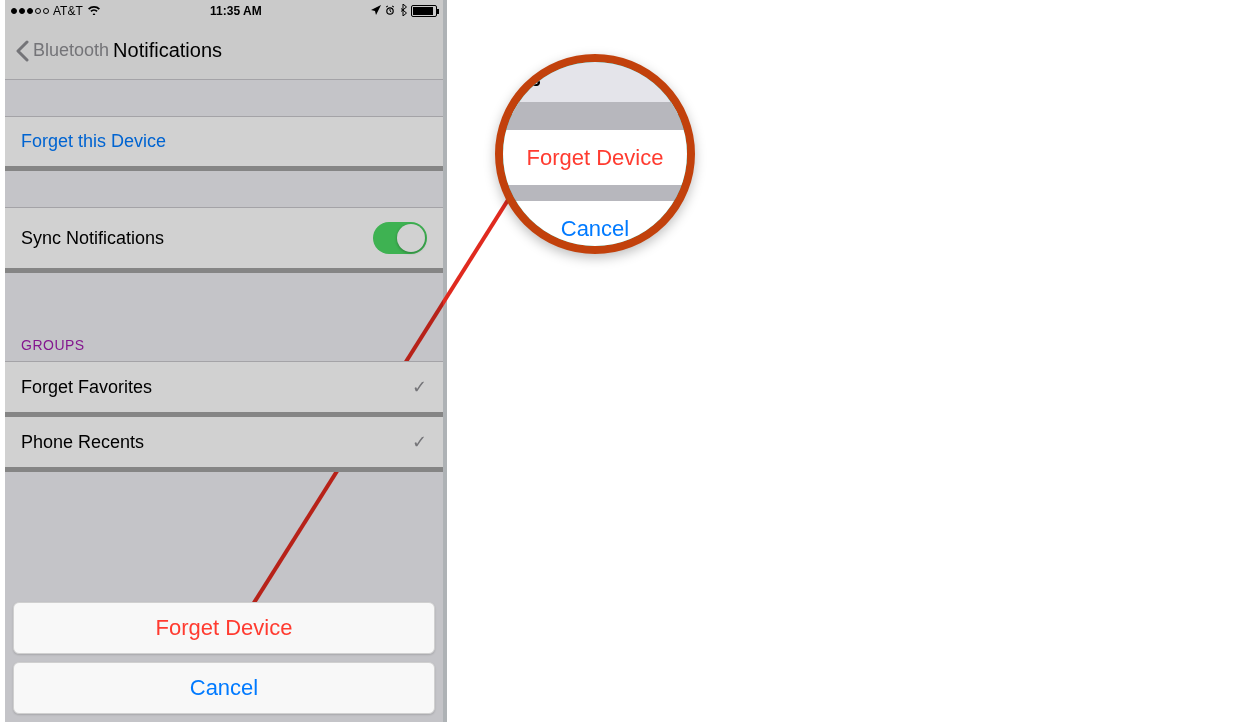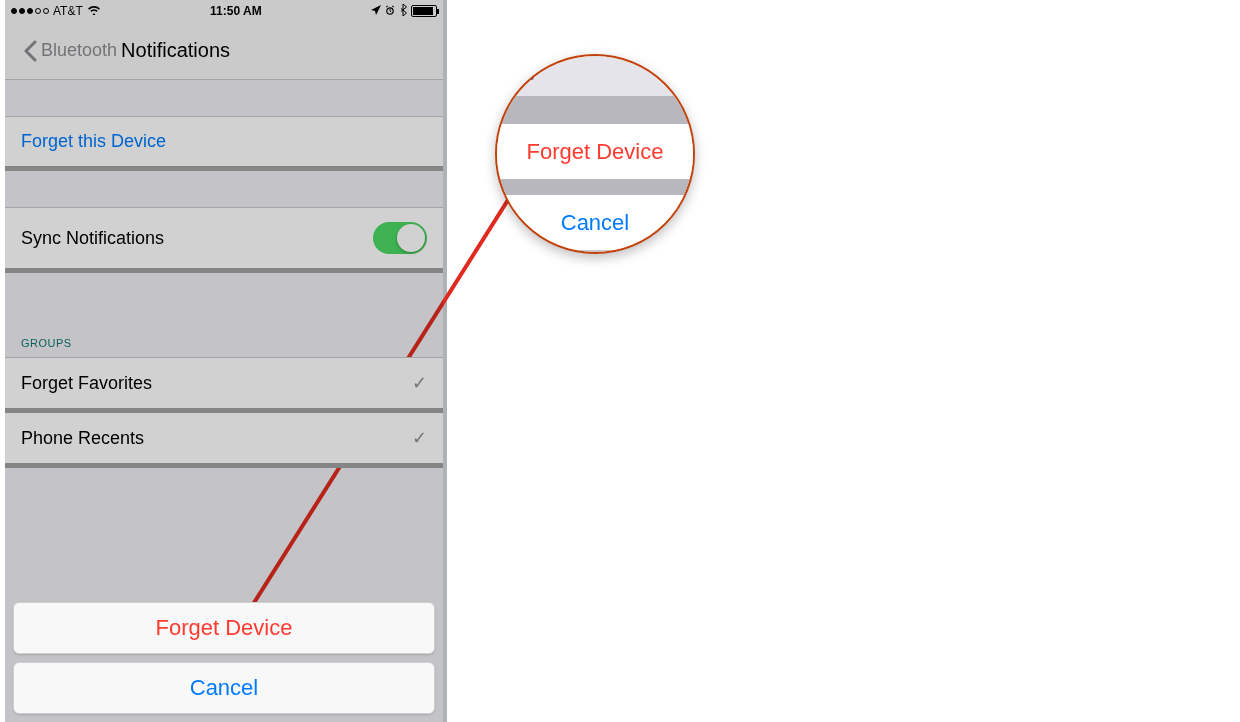--- a/index.html
+++ b/index.html
@@ -13,44 +13,44 @@
   .status-bar { height: 22px; display:flex; justify-content:space-between; align-items:center; padding: 0 6px; font-size: 12px; color:#000; background:#f7f7f7; }
   .status-left, .status-right { display:flex; align-items:center; gap:4px; }
   .signal-dots { display:flex; gap:2px; }
   .signal-dots .d { width:6px; height:6px; border-radius:50%; border:1px solid #000; }
   .signal-dots .d.f { background:#000; }
   .wifi-icon { display:inline-block; }
   .battery { width:26px; height:12px; border:1px solid #000; border-radius:2px; position:relative; }
   .battery::after{content:'';position:absolute;right:-3px;top:3px;width:2px;height:5px;background:#000;}
   .battery .fill{position:absolute;left:1px;top:1px;bottom:1px;width:85%;background:#000;}
 
-  .nav-bar { height: 58px; background:#f7f7f7; display:flex; align-items:center; padding: 0 18px; border-bottom:1px solid #c8c7cc; }
+  .nav-bar { height: 58px; background:#f7f7f7; display:flex; align-items:center; padding: 0 10px; border-bottom:1px solid #c8c7cc; }
   .nav-back { display:flex; align-items:center; color:#8e8e93; font-size:18px; }
   .nav-back svg { margin-right:4px; }
   .nav-title { color:#000; font-weight:500; font-size:20px; margin-left:4px; }
 
   .tableview { }
   .section-gap { height: 36px; }
-  .section-header { padding: 8px 16px; font-size: 11px; color:#0f766e; letter-spacing:0.5px; }
+  .section-header { padding: 8px 16px; font-size: 14px; color:#a21caf; letter-spacing:0.5px; }
   .cell { background:#fff; border-top:1px solid #c8c7cc; border-bottom:5px solid #a3a3a3; padding: 14px 16px; display:flex; justify-content:space-between; align-items:center; font-size:18px; color:#000; }
   .cell + .cell { border-top:none; }
   .cell .link-blue { color:#007aff; }
   .checkmark { color:#8e8e93; font-size:18px; }
 
   .switch { width:54px; height:32px; border-radius:16px; background:#4cd964; position:relative; }
   .switch .knob { position:absolute; right:2px; top:2px; width:28px; height:28px; border-radius:50%; background:#fff; box-shadow:0 1px 3px rgba(0,0,0,.3); }
 
   
   .action-sheet { position:absolute; left:8px; right:8px; bottom:8px; }
   .sheet-btn { background:#f8f8f8; border:1px solid #d0d0d0; border-radius:6px; height:52px; display:flex; align-items:center; justify-content:center; font-size:22px; margin-top:8px; box-shadow:0 1px 2px rgba(0,0,0,.15); }
   .sheet-forget { color:#ff3b30; }
   .sheet-cancel { color:#007aff; font-weight:500; }
 
   
-  .magnifier { position:absolute; left:495px; top:54px; width:200px; height:200px; border-radius:50%; background:#fdba74; overflow:hidden; border:2px solid #c2410c; box-shadow:0 4px 12px rgba(0,0,0,.25); }
+  .magnifier { position:absolute; left:495px; top:54px; width:200px; height:200px; border-radius:50%; background:#14b8a6; overflow:hidden; border:8px solid #c2410c; box-shadow:0 4px 12px rgba(0,0,0,.25); }
   .magnifier .mini-row { position:absolute; left:0; right:0; height:55px; display:flex; align-items:center; justify-content:center; font-size:22px; background:#fff; }
   .magnifier .mini-graybar { position:absolute; left:0; right:0; background:#b7b7bd; height:28px; }
   .magnifier .mini-fragment { position:absolute; left:20px; top:6px; font-size:20px; font-weight:600; color:#000; }
 
   
   .arrow-svg { position:absolute; left:200px; top:135px; width:360px; height:520px; pointer-events:none; }
 
   
   .action-sheet { z-index:5; }
   .phone .dim { z-index:4; }
@@ -71,21 +71,21 @@
             <span class="d"></span>
             <span class="d"></span>
         </span>
         <span>AT&amp;T</span>
         <span class="wifi-icon">
           <svg width="14" height="11" viewBox="0 0 14 11">
               <path d="M7 9.5a1.2 1.2 0 100 2.4 1.2 1.2 0 000-2.4zM3.3 6.7a5.2 5.2 0 017.4 0l-1.3 1.3a3.4 3.4 0 00-4.8 0zM1 4.4a8.5 8.5 0 0112 0l-1.3 1.3a6.6 6.6 0 00-9.4 0z" fill="#000"></path>
             </svg>
         </span>
       </div>
-      <div style="font-weight:600;">11:50 AM</div>
+      <div style="font-weight:600;">11:35 AM</div>
       <div class="status-right">
         <span><svg width="10" height="10" viewBox="0 0 10 10">
               <path d="M0 5l10-5-5 10-1-4z" fill="#000"></path>
             </svg></span>
         <span><svg width="10" height="10" viewBox="0 0 10 10">
               <circle cx="5" cy="6" r="3.2" fill="none" stroke="#000" stroke-width="1.2"></circle>
               <path d="M1 2l2-1M9 2l-2-1M5 4v2l1.3 1" stroke="#000" stroke-width="1" fill="none"></path>
             </svg></span>
         <span><svg width="8" height="12" viewBox="0 0 8 12">
               <path d="M4 0v12l3.5-3L2 4.5M4 0l3.5 3L2 7.5" fill="none" stroke="#000" stroke-width="1"></path>

